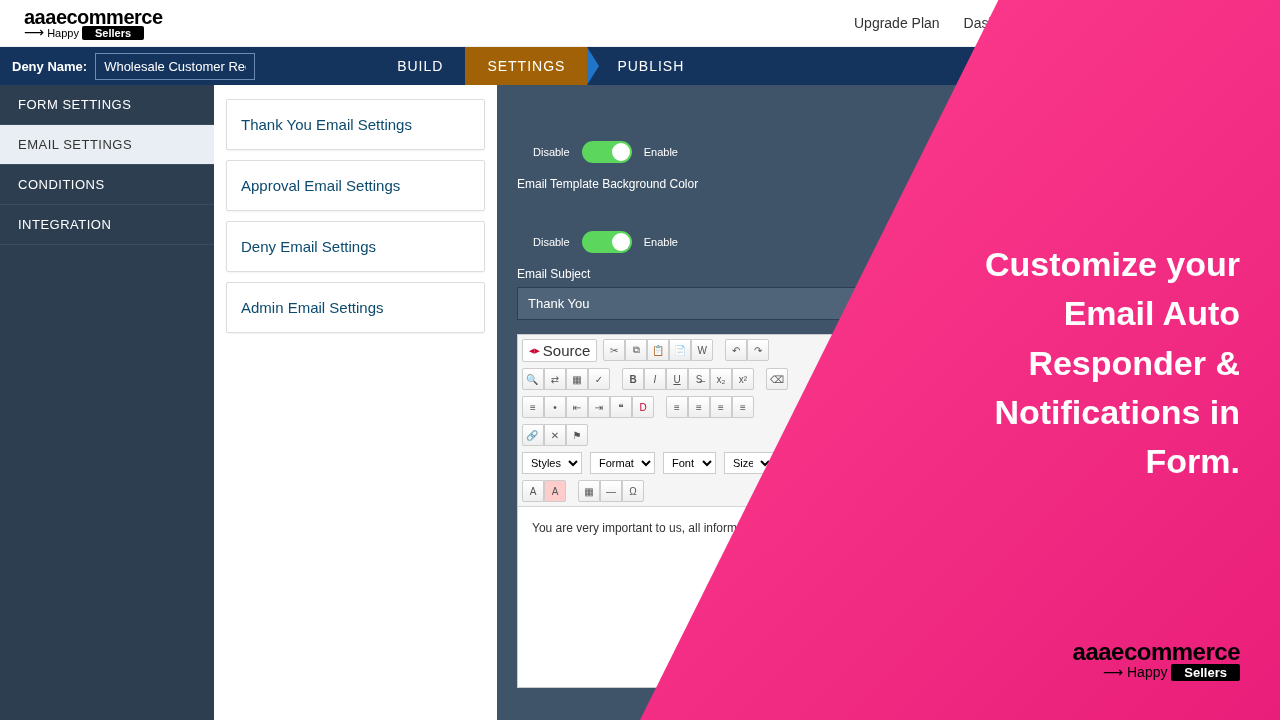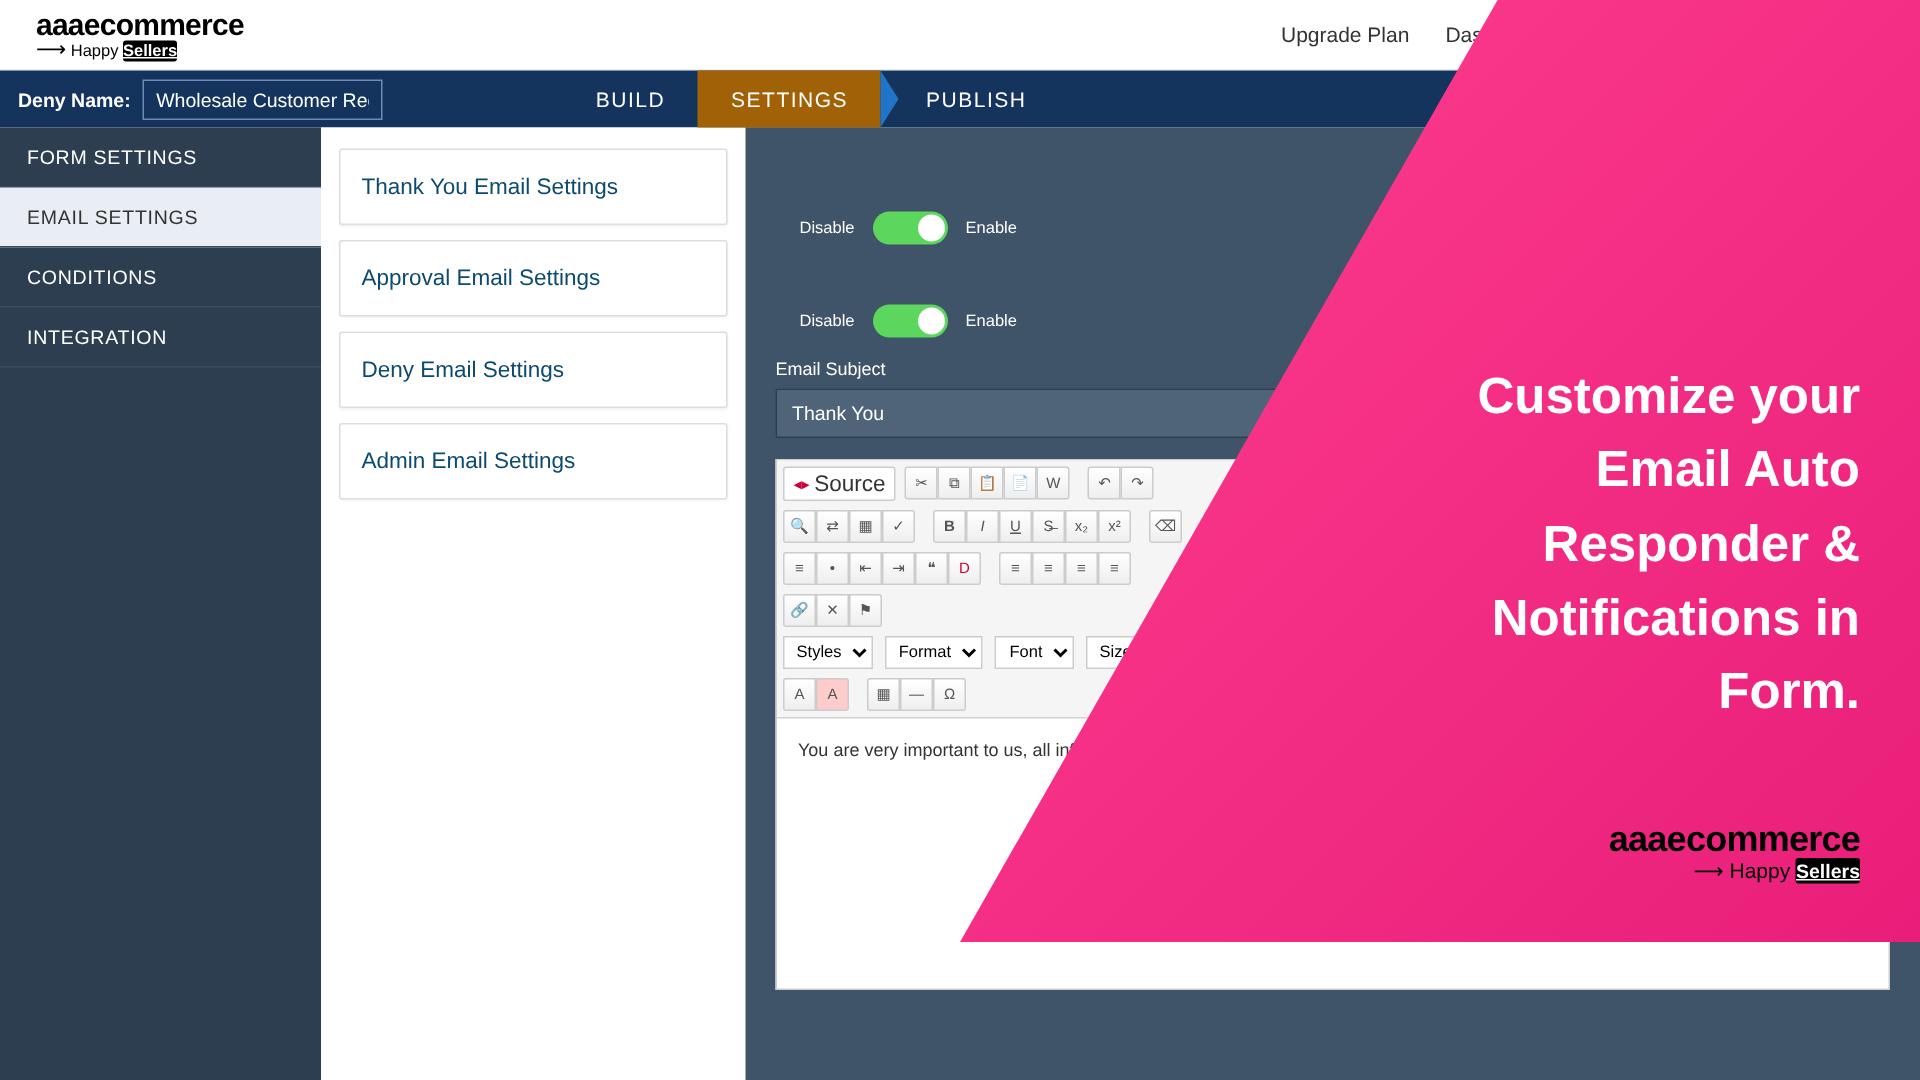--- a/index.html
+++ b/index.html
@@ -4,21 +4,21 @@
 <style>
 * { box-sizing: border-box; margin: 0; padding: 0; }
 body { font-family: "Segoe UI", Arial, sans-serif; width:1280px; height:720px; overflow:hidden; position:relative; background:#fff; }
 
 
 .top-header { height:47px; background:#fff; border-bottom:1px solid #eee; display:flex; align-items:center; padding:0 24px; }
 .logo { font-weight:700; color:#000; font-size:20px; letter-spacing:-0.5px; }
 .logo .aaa { font-weight:900; }
 .logo-sub { font-size:11px; color:#000; margin-top:-2px; }
 .logo-sub .arrow { font-size:14px; }
-.logo-sub .sellers { background:#000; color:#fff; padding:1px 0; font-weight:700; border-radius:2px;text-decoration:underline; }
+.logo-sub .sellers { background:#000; color:#fff; padding:1px 13px; font-weight:700; border-radius:2px; }
 .logo-wrap { display:flex; flex-direction:column; line-height:1; }
 .top-nav { margin-left:auto; display:flex; gap:24px; font-size:14px; color:#333; }
 .top-nav a { cursor:pointer; }
 
 
 .blue-bar { height:38px; background:#14345d; color:#fff; display:flex; align-items:center; font-size:14px; }
 .form-name-wrap { display:flex; align-items:center; padding-left:12px; gap:8px; }
 .form-name-input { background:transparent; border:1px solid #6b8bb5; color:#fff; padding:5px 8px; font-size:13px; width:160px; }
 .tabs { display:flex; margin-left:120px; align-items:center; height:100%; }
 .tab { padding:0 22px; height:100%; display:flex; align-items:center; letter-spacing:1px; font-weight:500; position:relative; }
@@ -48,25 +48,25 @@
 .subject-input { width:100%; background:#4f6478; border:1px solid #2c3e50; color:#fff; padding:8px 10px; font-size:13px; }
 
 
 .editor { background:#fff; border:1px solid #ccc; margin-top:10px; color:#333; }
 .editor-toolbar { border-bottom:1px solid #d4d4d4; padding:4px; display:flex; flex-wrap:wrap; gap:2px; background:#f5f5f5; }
 .tbtn { width:22px; height:22px; border:1px solid #ccc; background:linear-gradient(#fff,#eee); display:inline-flex; align-items:center; justify-content:center; font-size:10px; color:#555; border-radius:2px; cursor:pointer; }
 .tgroup { display:flex; gap:0; margin-right:6px; }
 .tgroup .tbtn { border-radius:0; }
 .tgroup .tbtn:first-child { border-top-left-radius:2px; border-bottom-left-radius:2px; }
 .tgroup .tbtn:last-child { border-top-right-radius:2px; border-bottom-right-radius:2px; }
-.tselect { height:22px; font-size:11px; border:1px solid #ccc; background:#fff; padding:0 4px; margin-right:4px;text-align:right; }
+.tselect { height:22px; font-size:11px; border:1px solid #ccc; background:#fff; padding:0 4px; margin-right:4px; }
 .editor-body { padding:12px 14px; font-size:12px; line-height:1.5; color:#333; min-height:180px; }
 
 
-.overlay { position:absolute; top:0; right:0; width:640px; height:628px; background:linear-gradient(135deg, #ff3f8f 0%, #e91e7a 100%); clip-path: polygon(56% 0, 100% 0, 100% 100%, 0% 100%); }
+.overlay { position:absolute; top:0; right:0; width:640px; height:720px; background:linear-gradient(135deg, #ff3f8f 0%, #e91e7a 100%); clip-path: polygon(56% 0, 100% 0, 100% 100%, 0% 100%); }
 .overlay-text { position:absolute; top:240px; right:40px; color:#fff; font-size:34px; font-weight:600; text-align:right; line-height:1.45; font-family: "Segoe UI", sans-serif; }
 .overlay-logo { position:absolute; bottom:40px; right:40px; color:#000; text-align:right; }
 .overlay-logo .logo { font-size:24px; }
 .overlay-logo .logo-sub { font-size:14px; }
 .overlay-logo .logo-sub .sellers { font-size:13px; }
 
 .source-btn { background:#fff; border:1px solid #ccc; padding:2px 6px; font-size:15px; display:inline-flex; align-items:center; gap:3px; border-radius:2px; }
 .source-btn::before { content:'◀▶'; font-size:7px; color:#c03; }
 </style>
 </head>
@@ -123,20 +123,21 @@
     <div class="setting-row">
       <div class="toggle-row">
         <span>Disable</span>
         <div class="toggle">
             <div class="knob"></div>
           </div>
         <span>Enable</span>
       </div>
     </div>
     <div class="setting-row">
+      <span class="setting-label">Email Template Background Color</span>
       <div class="toggle-row">
         <span>Disable</span>
         <div class="toggle">
             <div class="knob"></div>
           </div>
         <span>Enable</span>
       </div>
     </div>
     <div class="setting-row">
       <span class="setting-label">Email Subject</span>

